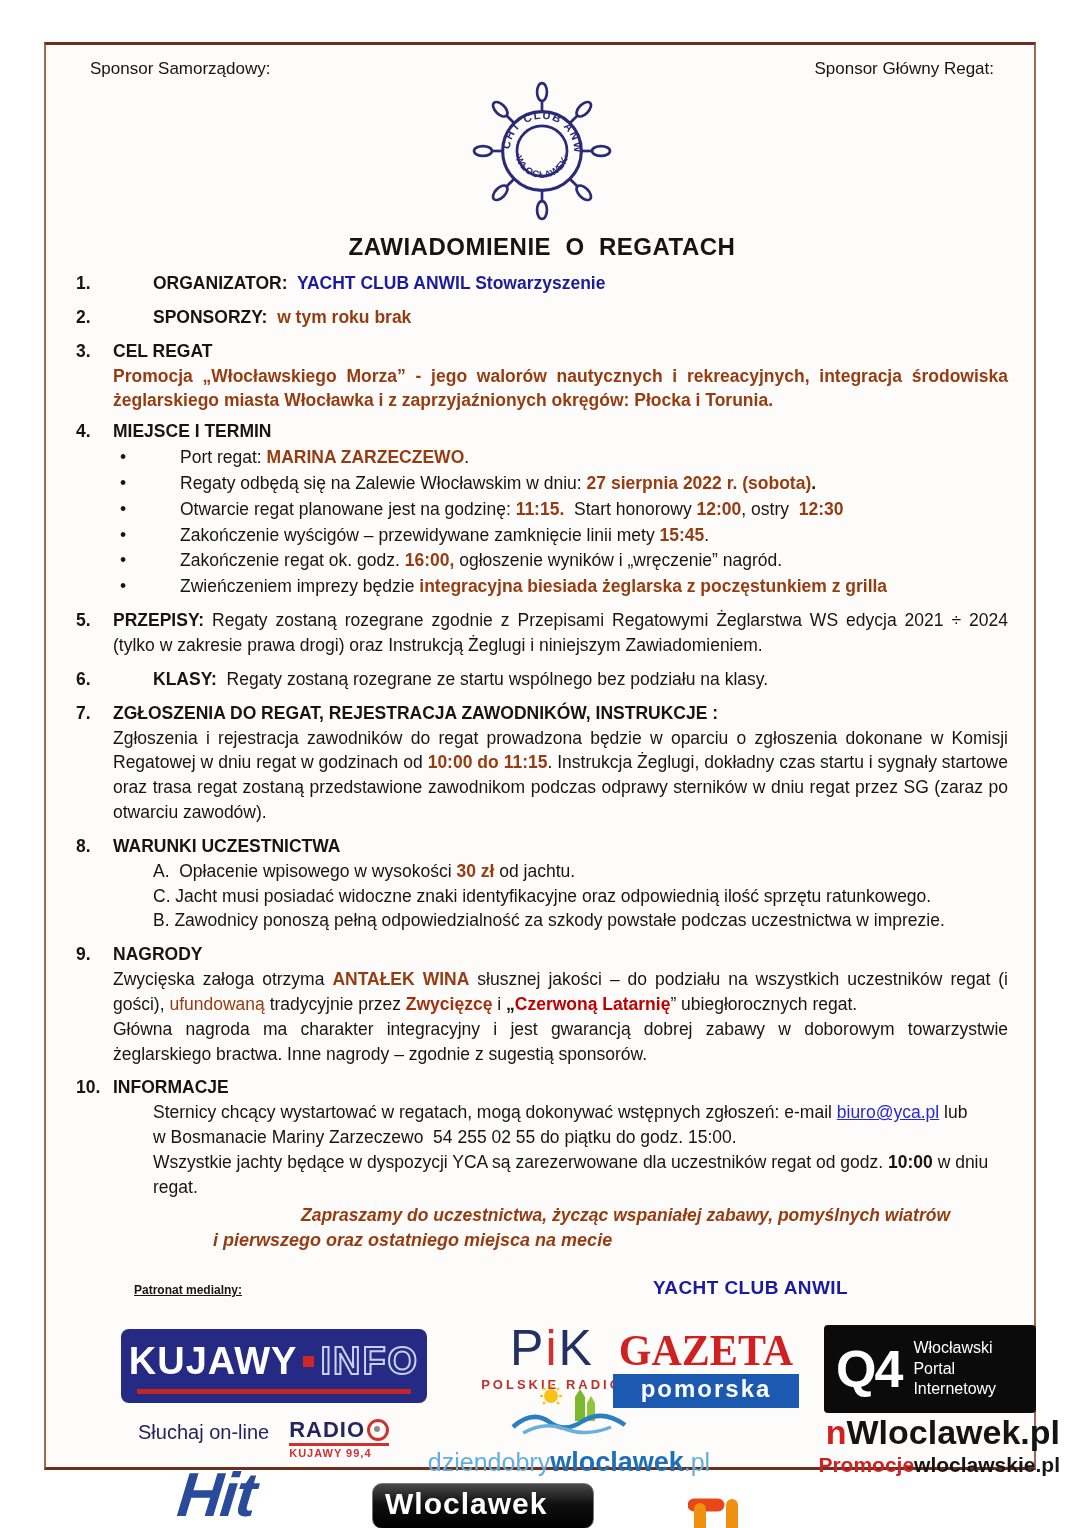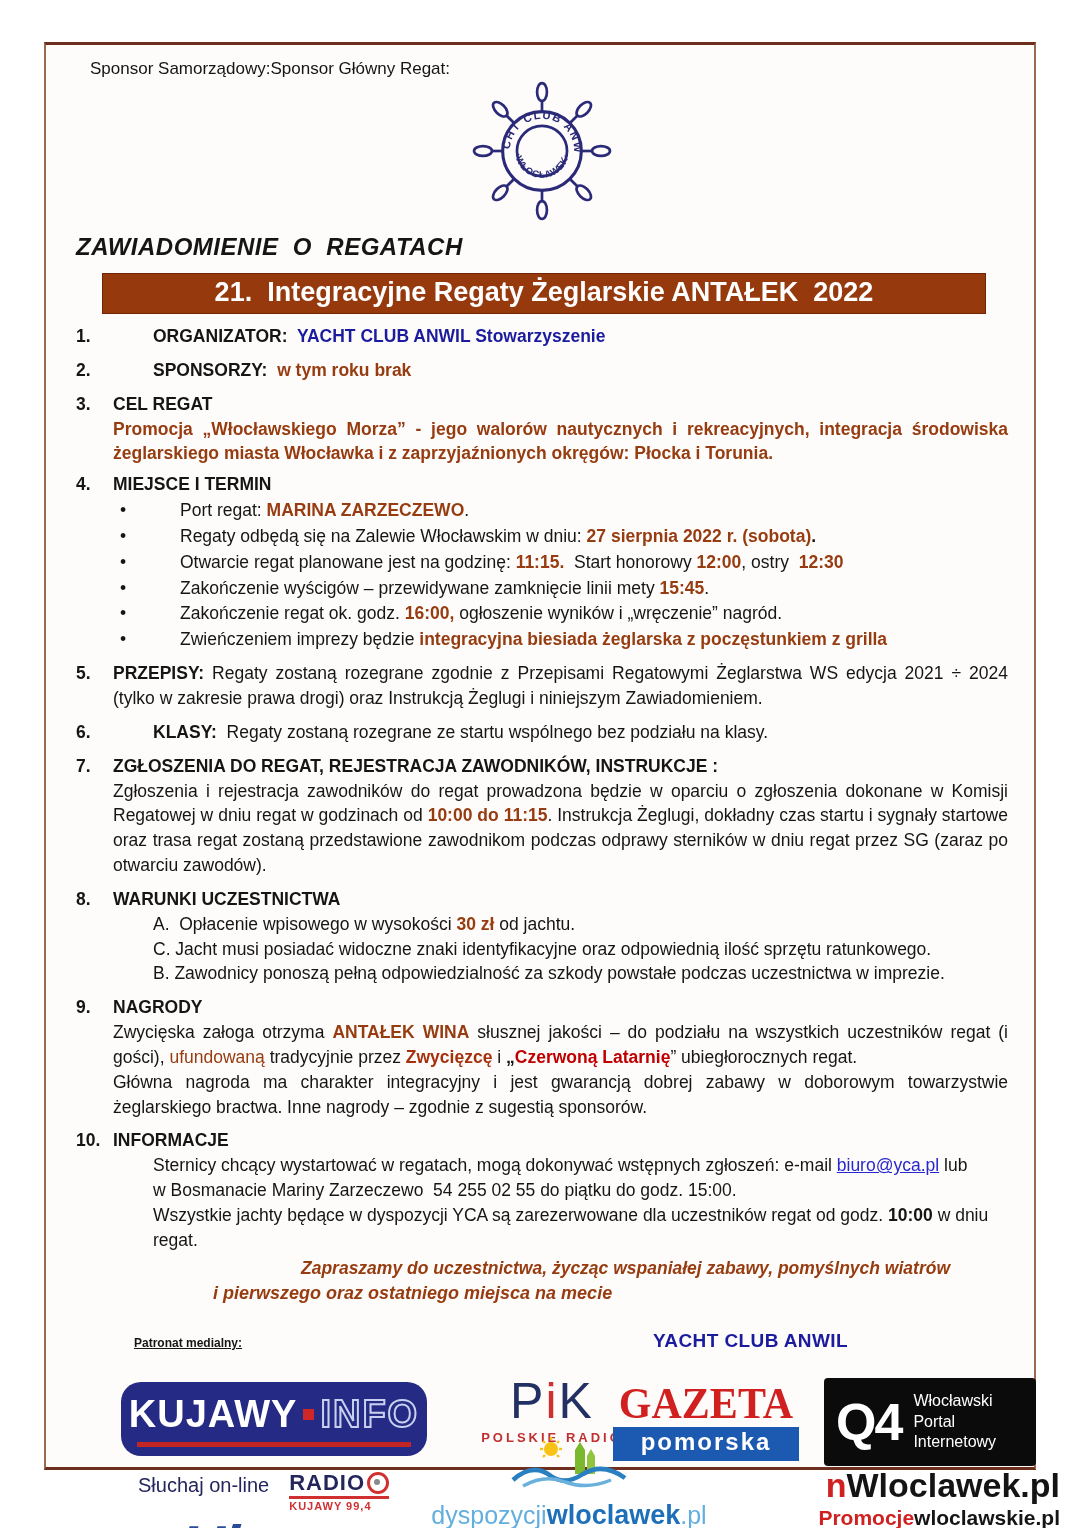--- a/index.html
+++ b/index.html
@@ -1,23 +1,23 @@
 <!DOCTYPE html>
 <html lang="pl"><head>
 <meta charset="utf-8">
 <style>
   html,body{margin:0;padding:0;background:#fff;}
   body{width:1080px;height:1528px;position:relative;font-family:"Liberation Sans",sans-serif;color:#151515;}
   .sheet{position:absolute;left:44px;top:42px;right:44px;bottom:58px;
     border-top:3px solid #6e2f1e;border-bottom:3px solid #6e2f1e;
     border-left:2px solid #9a6a4e;border-right:2px solid #9a6a4e;
     background:#fefcfa;padding:6px 26px 0 30px;box-sizing:border-box;}
-  .hdr{display:flex;justify-content:flex-start;font-size:17px;margin-top:8px;padding:0 14px;}
+  .hdr{display:flex;justify-content:space-between;font-size:17px;margin-top:8px;padding:0 14px;}
   .wheel-wrap{text-align:center;margin-top:-4px;}
-  .doc-title{font-size:24px;font-weight:bold;letter-spacing:.5px;white-space:pre-wrap;margin-top:2px;font-style:italic;}
+  .doc-title{text-align:center;font-size:24px;font-weight:bold;letter-spacing:.5px;white-space:pre-wrap;margin-top:2px;}
   .banner{margin:12px 22px 0 26px;background:#963a0e;border:1px solid #6e2605;color:#fff;
     font-weight:bold;font-size:27px;text-align:center;padding:3px 0 5px;white-space:pre-wrap;}
   .content{font-size:17.5px;line-height:1.42;margin-top:10px;}
   .sec{display:flex;align-items:flex-start;margin-top:9px;}
   .sec .num{flex:0 0 37px;font-weight:bold;}
   .sec .bd{flex:1;min-width:0;}
   .sec-title{font-weight:bold;}
   .just{text-align:justify;}
   .pre{white-space:pre-wrap;margin-left:40px;}
   .sg-b{font-weight:bold;}
@@ -30,21 +30,21 @@
   .bul{position:relative;padding-left:27px;margin-top:1px;}
   .bul .dot{position:absolute;left:7px;top:0;}
   .bul .dot::before{content:"•";}
   .invite1{font-style:italic;font-weight:bold;color:#963c10;text-align:center;padding-left:130px;margin-top:3px;}
   .invite2{font-style:italic;font-weight:bold;color:#963c10;margin-left:100px;font-size:18px;}
   .patron-row{display:flex;margin-top:24px;align-items:baseline;}
   .patronat{margin-left:58px;font-weight:bold;font-size:12px;text-decoration:underline;}
   .yca{margin-left:auto;margin-right:160px;font-weight:bold;font-size:19px;color:#1b1b9e;letter-spacing:.4px;}
   
   .logos{position:relative;height:268px;margin-top:12px;}
-  .logo-kujawy{position:absolute;left:45px;top:18px;width:306px;height:74px;background:#252a85;border-radius:20px;
+  .logo-kujawy{position:absolute;left:45px;top:18px;width:306px;height:74px;background:#252a85;border-radius:8px;
     display:flex;align-items:center;justify-content:center;gap:6px;padding-bottom:10px;box-sizing:border-box;}
   .kj-name{color:#fff;font-weight:bold;font-size:38px;letter-spacing:1px;}
   .kj-dot{width:11px;height:11px;background:#cf2727;display:inline-block;}
   .kj-info{font-size:38px;font-weight:bold;color:#252a85;-webkit-text-stroke:2px #c9cfee;letter-spacing:2px;}
   .kj-bar{position:absolute;left:16px;right:16px;bottom:9px;height:5px;background:#c32424;}
   .logo-pik{position:absolute;left:398px;top:12px;width:156px;text-align:center;}
   .pik-mark{font-size:50px;font-weight:normal;color:#223064;letter-spacing:2px;line-height:1;}
   .pik-mark .pik-i{color:#d03030;}
   .pik-cap{margin-top:4px;font-size:13px;font-weight:bold;color:#c03030;letter-spacing:3px;}
   .logo-gazeta{position:absolute;left:537px;top:20px;width:186px;text-align:center;}
@@ -117,21 +117,20 @@
         <textPath href="#arcTop" startOffset="50%" text-anchor="middle">YACHT CLUB ANWIL</textPath>
       </text>
       <text font-size="10.5" font-weight="bold" letter-spacing="1" fill="#2a2a78" font-family="Liberation Sans, sans-serif">
         <textPath href="#arcBot" startOffset="50%" text-anchor="middle">·WŁOCŁAWEK·</textPath>
       </text>
     </svg>
   </div>
 
   <div class="doc-title">ZAWIADOMIENIE  O  REGATACH</div>
 
-  <div class="banner">21.  Integracyjne Regaty Żeglarskie ANTAŁEK  2022</div>
 
   <div class="content">
 
     <div class="sec">
       <span class="num">1.</span>
       <div class="bd pre"><span class="sg-b">ORGANIZATOR:  </span><span class="sg-blue">YACHT CLUB ANWIL Stowarzyszenie</span></div>
     </div>
 
     <div class="sec">
       <span class="num">2.</span>
@@ -264,21 +263,21 @@
             <line x1="44" y1="5" x2="46" y2="7"></line>
             <line x1="58" y1="7" x2="60" y2="5"></line>
             <line x1="44" y1="21" x2="46" y2="19"></line>
             <line x1="58" y1="19" x2="60" y2="21"></line>
           </g>
         <path d="M76,38 76,14 81,6 86,14 86,38 Z" fill="#7ab82e"></path>
         <path d="M88,38 88,20 92,13 96,20 96,38 Z" fill="#8fc63e"></path>
         <path d="M14,44 Q34,26 52,40 Q66,50 84,38 Q104,26 126,42" fill="none" stroke="#2a7fc0" stroke-width="4.5"></path>
         <path d="M24,50 Q46,38 66,46 Q88,54 112,44" fill="none" stroke="#6ab0dd" stroke-width="3.5"></path>
       </svg>
-      <div class="dd-text"><span class="dd-1">dyspozycji</span><span class="dd-2">wloclawek</span><span class="dd-3">.pl</span></div>
+      <div class="dd-text"><span class="dd-1">dziendobry</span><span class="dd-2">wloclawek</span><span class="dd-3">.pl</span></div>
     </div>
 
     <div class="logo-nw">
       <div class="nw-1"><span class="nw-n">n</span><span>Wloclawek.pl</span></div>
       <div class="nw-2"><span class="nw-p1">Promocje</span><span>wloclawskie.pl</span></div>
     </div>
 
     <div class="logo-hit">
       <div class="hit-word">Hit</div>
 

